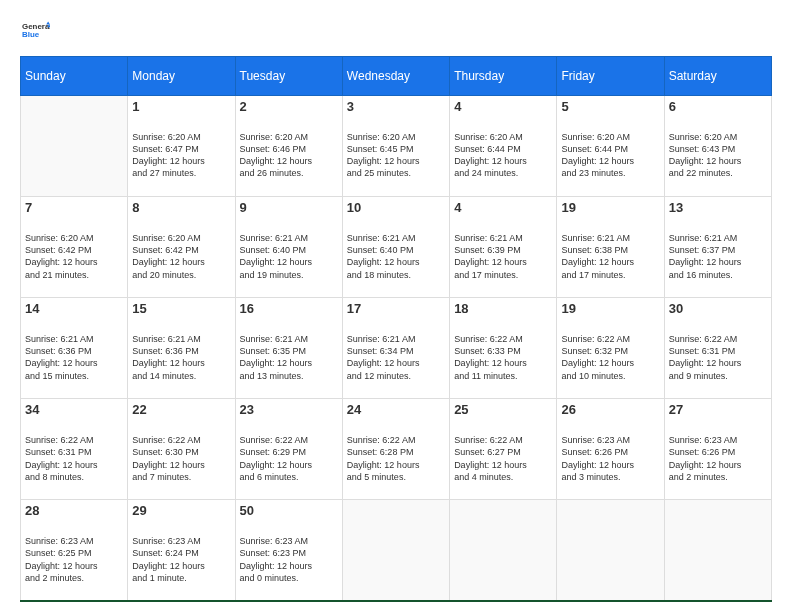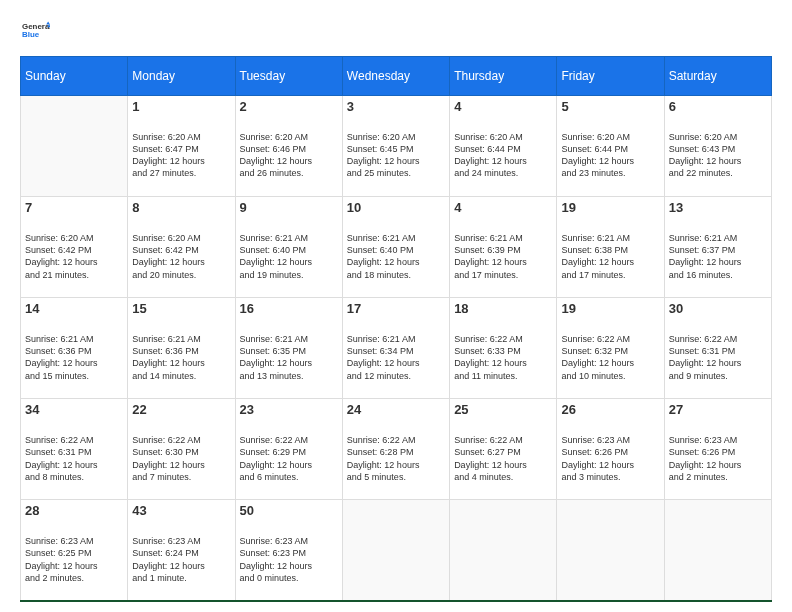--- a/index.html
+++ b/index.html
@@ -325,21 +325,21 @@
         </tr>
         <tr class="last-row">
           <td>
             <span class="day-number">28</span>
             <div class="day-info" style="white-space: pre-line;">Sunrise: 6:23 AM
 Sunset: 6:25 PM
 Daylight: 12 hours
 and 2 minutes.</div>
           </td>
           <td>
-            <span class="day-number">43</span>
+            <span class="day-number">29</span>
             <div class="day-info" style="white-space: pre-line;">Sunrise: 6:23 AM
 Sunset: 6:24 PM
 Daylight: 12 hours
 and 1 minute.</div>
           </td>
           <td>
             <span class="day-number">50</span>
             <div class="day-info" style="white-space: pre-line;">Sunrise: 6:23 AM
 Sunset: 6:23 PM
 Daylight: 12 hours

